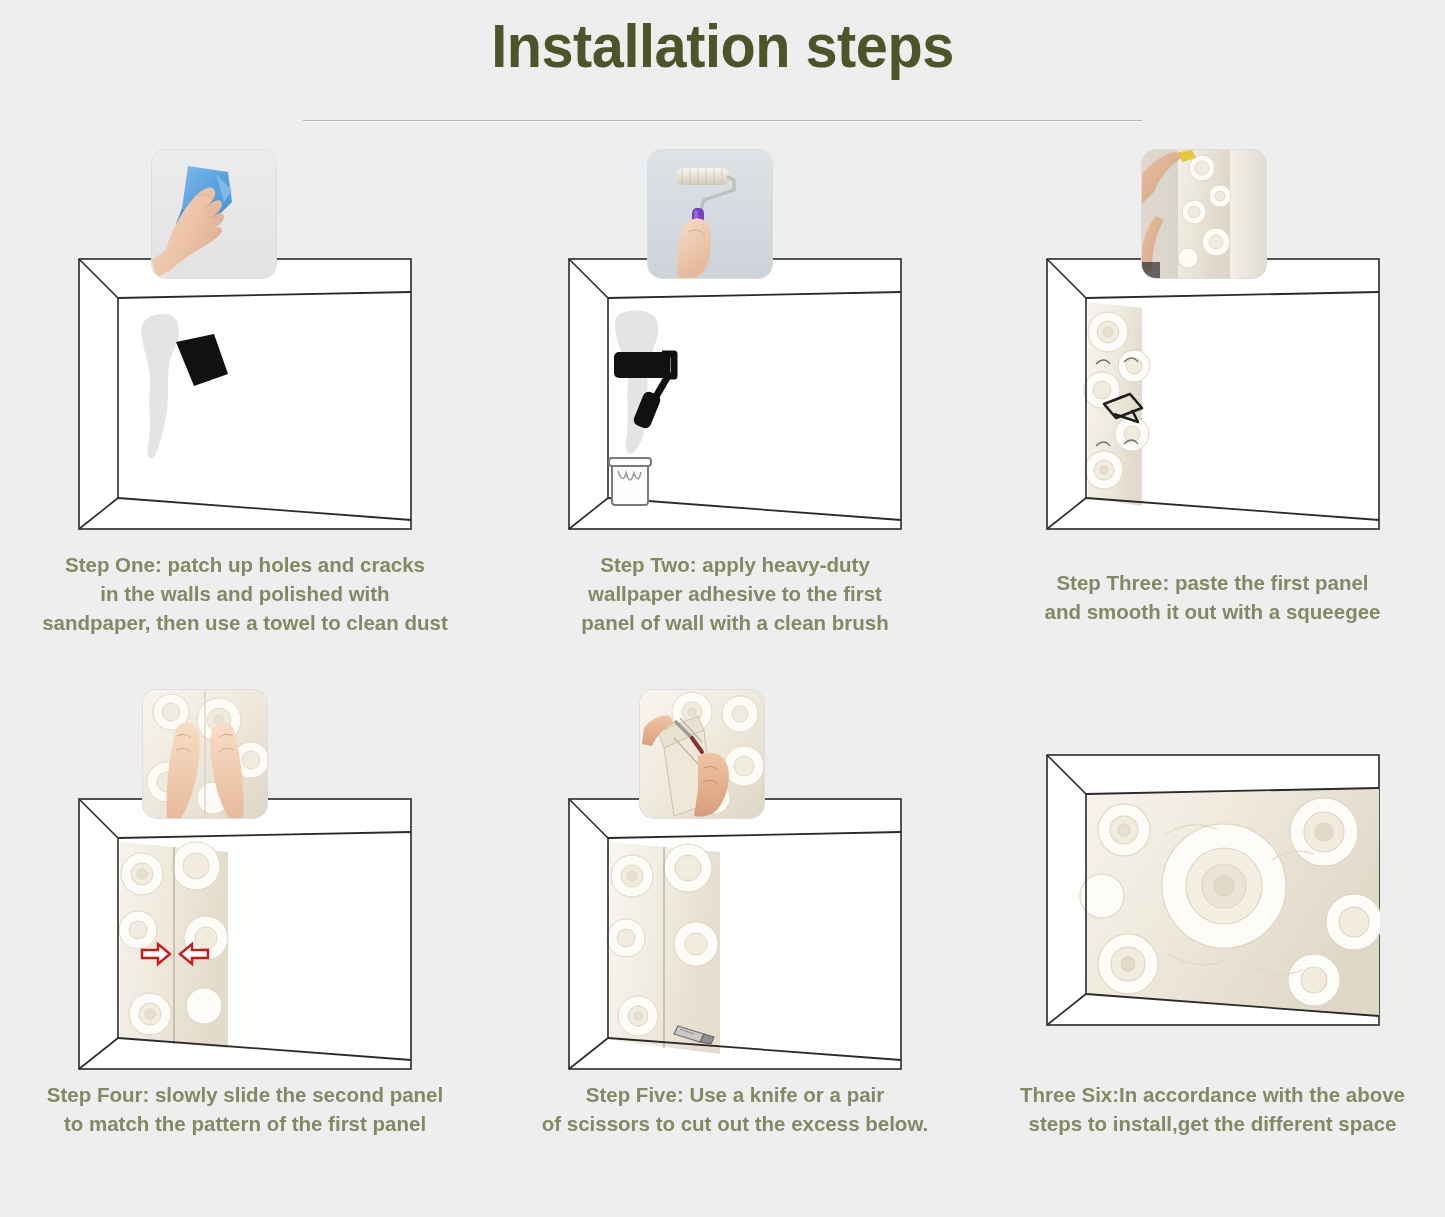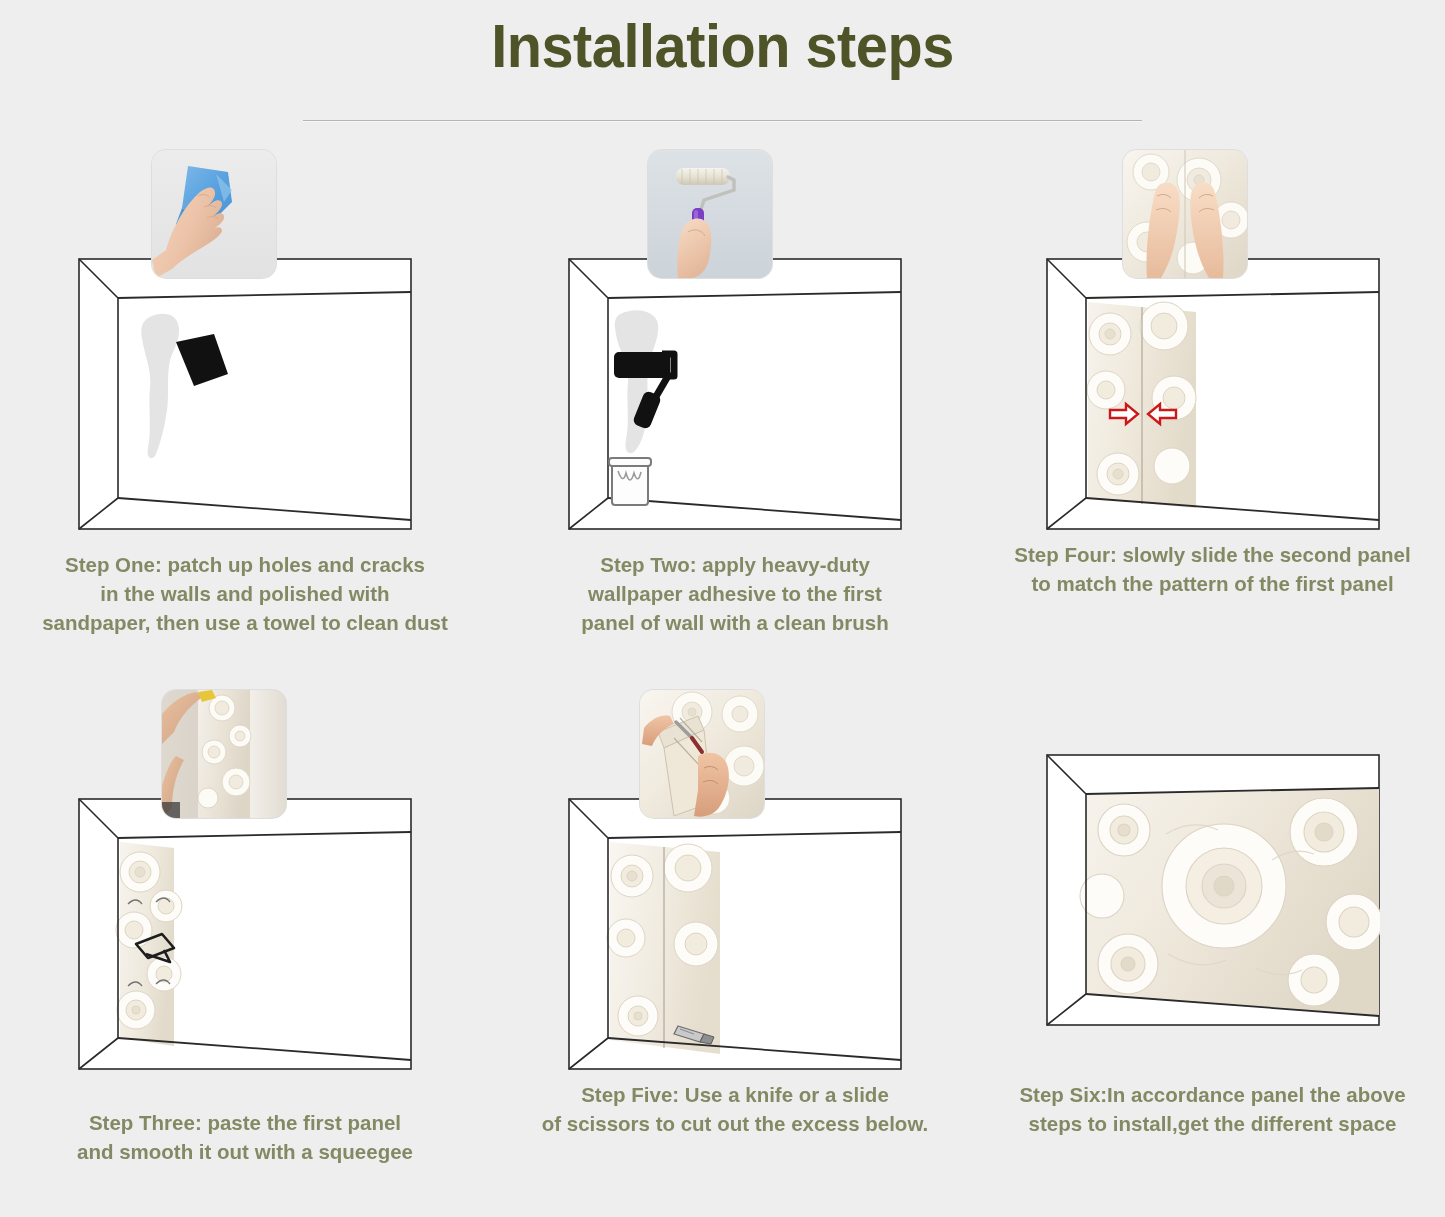--- a/index.html
+++ b/index.html
@@ -227,103 +227,20 @@
           <rect x="44" y="205" width="36" height="42" rx="3"></rect>
           <rect x="41" y="200" width="42" height="8" rx="3"></rect>
           <path d="M50 213 q5 14 8 2 q4 14 8 0 q4 12 7 -1" stroke="#9a9a9a" stroke-width="1.6" fill="none"></path>
         </g>
       </svg>
     </div>
 
     <div class="caption">Step Two: apply heavy-duty
 wallpaper adhesive to the first
 panel of wall with a clean brush</div>
-  </div>
-
-  <div class="step-cell">
-
-    <div class="photo-inset inset-c4">
-      <svg viewBox="0 0 124 128" xmlns="http://www.w3.org/2000/svg">
-        <defs>
-          <linearGradient id="rose4" x1="0" y1="0" x2="1" y2="1">
-            <stop offset="0" stop-color="#f8f5ef"></stop>
-              <stop offset="0.5" stop-color="#eee8dc"></stop>
-              <stop offset="1" stop-color="#ded6c6"></stop>
-          </linearGradient>
-          <linearGradient id="skin4" x1="0" y1="0" x2="0" y2="1">
-            <stop offset="0" stop-color="#f8ddc6"></stop>
-              <stop offset="1" stop-color="#e7bb9c"></stop>
-          </linearGradient>
-        </defs>
-        <rect width="124" height="128" fill="url(#rose4)"></rect>
-        <g fill="#fdfbf6" stroke="#ddd6c7" stroke-width="0.9">
-          <circle cx="28" cy="22" r="18"></circle>
-            <circle cx="28" cy="22" r="9" fill="#f1ebdf"></circle>
-          <circle cx="76" cy="30" r="22"></circle>
-            <circle cx="76" cy="30" r="12" fill="#f1ebdf"></circle>
-            <circle cx="76" cy="30" r="5" fill="#e8e0d0"></circle>
-          <circle cx="108" cy="70" r="18"></circle>
-            <circle cx="108" cy="70" r="9" fill="#f1ebdf"></circle>
-          <circle cx="24" cy="92" r="20"></circle>
-            <circle cx="24" cy="92" r="10" fill="#f1ebdf"></circle>
-          <circle cx="70" cy="108" r="16"></circle>
-        </g>
-        <line x1="62" y1="0" x2="62" y2="128" stroke="#d2cabc" stroke-width="1.1"></line>
-        <path d="M38 34 C46 30 54 34 56 44 C58 54 56 74 52 92 C49 106 44 118 38 128 L24 128 C22 104 26 70 30 52 C32 40 34 36 38 34 Z" fill="url(#skin4)"></path>
-        <path d="M86 34 C78 30 70 34 68 44 C66 54 68 74 72 92 C75 106 80 118 86 128 L100 128 C102 104 98 70 94 52 C92 40 90 36 86 34 Z" fill="url(#skin4)"></path>
-        <g stroke="#d6a989" stroke-width="1" fill="none">
-          <path d="M34 46 q8 -4 14 2"></path>
-            <path d="M33 60 q9 -4 15 2"></path>
-          <path d="M90 46 q-8 -4 -14 2"></path>
-            <path d="M91 60 q-9 -4 -15 2"></path>
-        </g>
-      </svg>
-    </div>
-
-    <div class="scene">
-      <svg viewBox="0 0 334 272" xmlns="http://www.w3.org/2000/svg">
-        <defs>
-          <linearGradient id="rosepanel4" x1="0" y1="0" x2="1" y2="0.3">
-            <stop offset="0" stop-color="#f7f3ec"></stop>
-              <stop offset="0.5" stop-color="#efe9dc"></stop>
-              <stop offset="1" stop-color="#e3dbca"></stop>
-          </linearGradient>
-        </defs>
-        <rect x="1" y="1" width="332" height="270" fill="#ffffff" stroke="#2a2a2a" stroke-width="1.6"></rect>
-        <g>
-          <path d="M42 44 L150 54 L150 250 L42 240 Z" fill="url(#rosepanel4)"></path>
-          <g fill="#fdfcf8" stroke="#ddd5c4" stroke-width="1">
-            <circle cx="64" cy="76" r="21"></circle>
-              <circle cx="64" cy="76" r="11" fill="#f2ecdf"></circle>
-              <circle cx="64" cy="76" r="5" fill="#e7e0d0"></circle>
-            <circle cx="118" cy="68" r="24"></circle>
-              <circle cx="118" cy="68" r="13" fill="#f2ecdf"></circle>
-            <circle cx="60" cy="132" r="19"></circle>
-              <circle cx="60" cy="132" r="9" fill="#f2ecdf"></circle>
-            <circle cx="128" cy="140" r="22"></circle>
-              <circle cx="128" cy="140" r="11" fill="#f2ecdf"></circle>
-            <circle cx="72" cy="216" r="21"></circle>
-              <circle cx="72" cy="216" r="11" fill="#f2ecdf"></circle>
-              <circle cx="72" cy="216" r="5" fill="#e7e0d0"></circle>
-            <circle cx="126" cy="208" r="18"></circle>
-          </g>
-          <path d="M96 49 L96 246" stroke="#b9b1a2" stroke-width="1.4" fill="none"></path>
-        </g>
-        <g stroke="#cc1818" stroke-width="2.4" fill="#ffffff">
-          <path d="M64 152 L80 152 L80 146 L92 156 L80 166 L80 160 L64 160 Z"></path>
-          <path d="M130 152 L114 152 L114 146 L102 156 L114 166 L114 160 L130 160 Z"></path>
-        </g>
-        <path d="M1 1 L40 40 M40 40 L40 240 M40 240 L1 271" stroke="#2a2a2a" stroke-width="1.6" fill="none"></path>
-        <path d="M40 40 L333 34" stroke="#2a2a2a" stroke-width="1.8" fill="none"></path>
-        <path d="M40 240 L333 262" stroke="#2a2a2a" stroke-width="1.8" fill="none"></path>
-      </svg>
-    </div>
-
-    <div class="caption cap-r2">Step Four: slowly slide the second panel
-to match the pattern of the first panel</div>
   </div>
 
   <div class="step-cell">
 
     <div class="photo-inset inset-c3">
       <svg viewBox="0 0 124 128" xmlns="http://www.w3.org/2000/svg">
         <defs>
           <linearGradient id="wall3" x1="0" y1="0" x2="1" y2="0">
             <stop offset="0" stop-color="#ded8cf"></stop>
               <stop offset="1" stop-color="#cfc8bd"></stop>
@@ -405,20 +322,103 @@
         <path d="M40 240 L333 262" stroke="#2a2a2a" stroke-width="1.8" fill="none"></path>
       </svg>
     </div>
 
     <div class="caption cap-shift-up">Step Three: paste the first panel
 and smooth it out with a squeegee</div>
   </div>
 
   <div class="step-cell">
 
+    <div class="photo-inset inset-c4">
+      <svg viewBox="0 0 124 128" xmlns="http://www.w3.org/2000/svg">
+        <defs>
+          <linearGradient id="rose4" x1="0" y1="0" x2="1" y2="1">
+            <stop offset="0" stop-color="#f8f5ef"></stop>
+              <stop offset="0.5" stop-color="#eee8dc"></stop>
+              <stop offset="1" stop-color="#ded6c6"></stop>
+          </linearGradient>
+          <linearGradient id="skin4" x1="0" y1="0" x2="0" y2="1">
+            <stop offset="0" stop-color="#f8ddc6"></stop>
+              <stop offset="1" stop-color="#e7bb9c"></stop>
+          </linearGradient>
+        </defs>
+        <rect width="124" height="128" fill="url(#rose4)"></rect>
+        <g fill="#fdfbf6" stroke="#ddd6c7" stroke-width="0.9">
+          <circle cx="28" cy="22" r="18"></circle>
+            <circle cx="28" cy="22" r="9" fill="#f1ebdf"></circle>
+          <circle cx="76" cy="30" r="22"></circle>
+            <circle cx="76" cy="30" r="12" fill="#f1ebdf"></circle>
+            <circle cx="76" cy="30" r="5" fill="#e8e0d0"></circle>
+          <circle cx="108" cy="70" r="18"></circle>
+            <circle cx="108" cy="70" r="9" fill="#f1ebdf"></circle>
+          <circle cx="24" cy="92" r="20"></circle>
+            <circle cx="24" cy="92" r="10" fill="#f1ebdf"></circle>
+          <circle cx="70" cy="108" r="16"></circle>
+        </g>
+        <line x1="62" y1="0" x2="62" y2="128" stroke="#d2cabc" stroke-width="1.1"></line>
+        <path d="M38 34 C46 30 54 34 56 44 C58 54 56 74 52 92 C49 106 44 118 38 128 L24 128 C22 104 26 70 30 52 C32 40 34 36 38 34 Z" fill="url(#skin4)"></path>
+        <path d="M86 34 C78 30 70 34 68 44 C66 54 68 74 72 92 C75 106 80 118 86 128 L100 128 C102 104 98 70 94 52 C92 40 90 36 86 34 Z" fill="url(#skin4)"></path>
+        <g stroke="#d6a989" stroke-width="1" fill="none">
+          <path d="M34 46 q8 -4 14 2"></path>
+            <path d="M33 60 q9 -4 15 2"></path>
+          <path d="M90 46 q-8 -4 -14 2"></path>
+            <path d="M91 60 q-9 -4 -15 2"></path>
+        </g>
+      </svg>
+    </div>
+
+    <div class="scene">
+      <svg viewBox="0 0 334 272" xmlns="http://www.w3.org/2000/svg">
+        <defs>
+          <linearGradient id="rosepanel4" x1="0" y1="0" x2="1" y2="0.3">
+            <stop offset="0" stop-color="#f7f3ec"></stop>
+              <stop offset="0.5" stop-color="#efe9dc"></stop>
+              <stop offset="1" stop-color="#e3dbca"></stop>
+          </linearGradient>
+        </defs>
+        <rect x="1" y="1" width="332" height="270" fill="#ffffff" stroke="#2a2a2a" stroke-width="1.6"></rect>
+        <g>
+          <path d="M42 44 L150 54 L150 250 L42 240 Z" fill="url(#rosepanel4)"></path>
+          <g fill="#fdfcf8" stroke="#ddd5c4" stroke-width="1">
+            <circle cx="64" cy="76" r="21"></circle>
+              <circle cx="64" cy="76" r="11" fill="#f2ecdf"></circle>
+              <circle cx="64" cy="76" r="5" fill="#e7e0d0"></circle>
+            <circle cx="118" cy="68" r="24"></circle>
+              <circle cx="118" cy="68" r="13" fill="#f2ecdf"></circle>
+            <circle cx="60" cy="132" r="19"></circle>
+              <circle cx="60" cy="132" r="9" fill="#f2ecdf"></circle>
+            <circle cx="128" cy="140" r="22"></circle>
+              <circle cx="128" cy="140" r="11" fill="#f2ecdf"></circle>
+            <circle cx="72" cy="216" r="21"></circle>
+              <circle cx="72" cy="216" r="11" fill="#f2ecdf"></circle>
+              <circle cx="72" cy="216" r="5" fill="#e7e0d0"></circle>
+            <circle cx="126" cy="208" r="18"></circle>
+          </g>
+          <path d="M96 49 L96 246" stroke="#b9b1a2" stroke-width="1.4" fill="none"></path>
+        </g>
+        <g stroke="#cc1818" stroke-width="2.4" fill="#ffffff">
+          <path d="M64 152 L80 152 L80 146 L92 156 L80 166 L80 160 L64 160 Z"></path>
+          <path d="M130 152 L114 152 L114 146 L102 156 L114 166 L114 160 L130 160 Z"></path>
+        </g>
+        <path d="M1 1 L40 40 M40 40 L40 240 M40 240 L1 271" stroke="#2a2a2a" stroke-width="1.6" fill="none"></path>
+        <path d="M40 40 L333 34" stroke="#2a2a2a" stroke-width="1.8" fill="none"></path>
+        <path d="M40 240 L333 262" stroke="#2a2a2a" stroke-width="1.8" fill="none"></path>
+      </svg>
+    </div>
+
+    <div class="caption cap-r2">Step Four: slowly slide the second panel
+to match the pattern of the first panel</div>
+  </div>
+
+  <div class="step-cell">
+
     <div class="photo-inset inset-c5">
       <svg viewBox="0 0 124 128" xmlns="http://www.w3.org/2000/svg">
         <defs>
           <linearGradient id="rose5" x1="0" y1="0" x2="1" y2="1">
             <stop offset="0" stop-color="#f9f6f0"></stop>
               <stop offset="0.5" stop-color="#efe9dd"></stop>
               <stop offset="1" stop-color="#ddd5c5"></stop>
           </linearGradient>
           <linearGradient id="skin5" x1="0" y1="0" x2="0" y2="1">
             <stop offset="0" stop-color="#f0c5a4"></stop>
@@ -481,21 +481,21 @@
           <path d="M110 228 L136 236 L132 244 L106 236 Z" fill="#c9c9c9" stroke="#6c6c6c" stroke-width="1.2"></path>
           <path d="M112 231 L126 236" stroke="#8a8a8a" stroke-width="1"></path>
           <path d="M136 236 L146 239 L143 246 L132 244 Z" fill="#8f8f8f" stroke="#5a5a5a" stroke-width="1"></path>
         </g>
         <path d="M1 1 L40 40 M40 40 L40 240 M40 240 L1 271" stroke="#2a2a2a" stroke-width="1.6" fill="none"></path>
         <path d="M40 40 L333 34" stroke="#2a2a2a" stroke-width="1.8" fill="none"></path>
         <path d="M40 240 L333 262" stroke="#2a2a2a" stroke-width="1.8" fill="none"></path>
       </svg>
     </div>
 
-    <div class="caption cap-r2">Step Five: Use a knife or a slide
+    <div class="caption cap-r2">Step Five: Use a knife or a pair
 of scissors to cut out the excess below.</div>
   </div>
 
   <div class="step-cell">
 
     <div class="scene" style="top:64px;">
       <svg viewBox="0 0 334 272" xmlns="http://www.w3.org/2000/svg">
         <defs>
           <linearGradient id="mural6" x1="0" y1="0" x2="1" y2="0.5">
             <stop offset="0" stop-color="#f7f3ec"></stop>
@@ -532,17 +532,17 @@
             <path d="M226 106 q22 -14 42 -6"></path>
               <path d="M210 214 q24 12 46 2"></path>
           </g>
         </g>
         <path d="M1 1 L40 40 M40 40 L40 240 M40 240 L1 271" stroke="#2a2a2a" stroke-width="1.6" fill="none"></path>
         <path d="M40 40 L333 34" stroke="#2a2a2a" stroke-width="1.8" fill="none"></path>
         <path d="M40 240 L333 262" stroke="#2a2a2a" stroke-width="1.8" fill="none"></path>
       </svg>
     </div>
 
-    <div class="caption cap-r2">Step Six:In accordance panel the above
+    <div class="caption cap-r2">Three Six:In accordance with the above
 steps to install,get the different space</div>
   </div>
 
 </div>
 
 </body></html>

